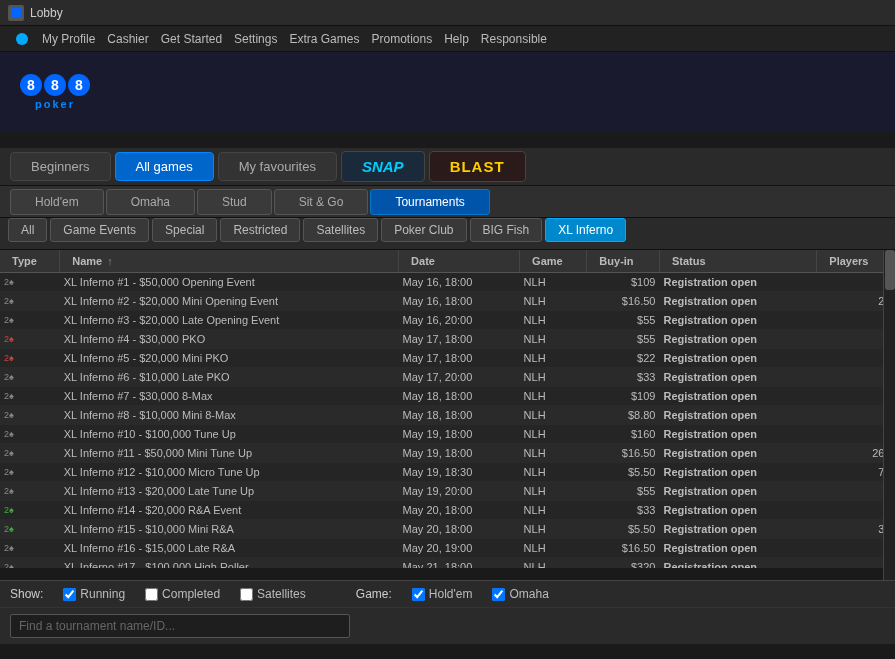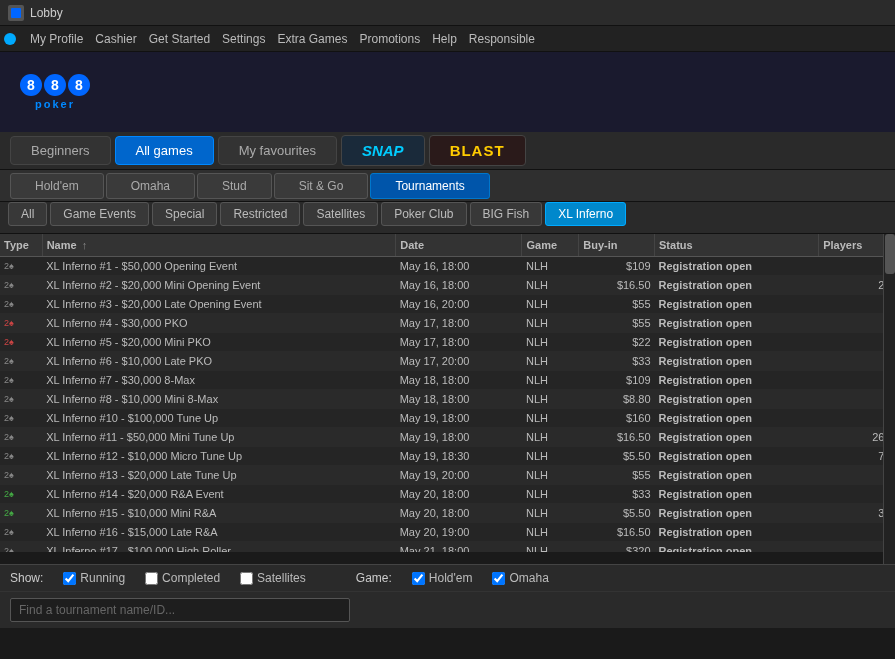--- a/index.html
+++ b/index.html
@@ -4,53 +4,53 @@
   <style>
     * { margin: 0; padding: 0; box-sizing: border-box; }
     body { width: 895px; height: 659px; background: #1a1a1a; font-family: Arial, sans-serif; font-size: 12px; color: #ccc; overflow: hidden; }
 
     
     #title-bar { background: #2b2b2b; height: 26px; display: flex; align-items: center; padding: 0 8px; border-bottom: 1px solid #111; }
     #title-bar .icon { width: 16px; height: 16px; background: #555; border-radius: 2px; margin-right: 6px; display: flex; align-items: center; justify-content: center; }
     #title-bar .title { color: #ccc; font-size: 12px; }
 
     
-    #menu-bar { background: #222; height: 26px; display: flex; align-items: center; padding: 0 4px; border-bottom: 1px solid #111; }
+    #menu-bar { background: #222; height: 26px; display: flex; align-items: center; padding: 0 16px; border-bottom: 1px solid #111; }
     #menu-bar .radio-dot { width: 12px; height: 12px; border-radius: 50%; background: #0af; margin-right: 8px; display: inline-block; }
     #menu-bar a { color: #bbb; text-decoration: none; margin: 0 6px; font-size: 12px; cursor: pointer; }
 
     
     #logo-area { background: #1a1a2e; height: 80px; display: flex; align-items: center; padding: 0 20px; }
     .logo-888 { display: flex; flex-direction: column; align-items: center; }
     .logo-888 .circles { display: flex; gap: 2px; }
     .logo-888 .circle { width: 22px; height: 22px; border-radius: 50%; background: #0066ff; display: flex; align-items: center; justify-content: center; font-weight: bold; color: white; font-size: 14px; }
     .logo-888 .poker-text { color: #0088ff; font-size: 11px; font-weight: bold; letter-spacing: 2px; margin-top: 2px; }
 
     
-    #main-tabs { background: #2a2a2a; height: 38px; display: flex; align-items: center; padding: 8px 10px; gap: 4px; border-bottom: 1px solid #111; }
+    #main-tabs { background: #2a2a2a; height: 38px; display: flex; align-items: center; padding: 8px 10px; gap: 4px; border-bottom: 1px solid #111; margin-top: 16px; }
     .main-tab { padding: 6px 20px; border-radius: 4px; cursor: pointer; font-size: 13px; color: #aaa; background: #333; border: 1px solid #444; }
     .main-tab.active { background: #0066cc; color: white; border-color: #0088ff; }
     .main-tab.snap { color: #00ccff; font-style: italic; font-weight: bold; font-size: 15px; background: #1a2a3a; }
     .main-tab.blast { color: #ffcc00; font-weight: bold; font-size: 15px; background: #2a1a1a; letter-spacing: 1px; }
 
     
     #game-tabs { background: #2f2f2f; height: 32px; display: flex; align-items: center; padding: 0 10px; gap: 2px; border-bottom: 1px solid #111; }
     .game-tab { padding: 5px 24px; cursor: pointer; font-size: 12px; color: #aaa; background: #3a3a3a; border: 1px solid #555; border-radius: 3px; }
     .game-tab.active { background: #0055aa; color: white; border-color: #0077cc; }
 
     
     #filter-tabs { background: #2a2a2a; height: 32px; display: flex; align-items: flex-start; padding: 0 8px; gap: 3px; border-bottom: 1px solid #111; }
     .filter-tab { padding: 4px 12px; cursor: pointer; font-size: 12px; color: #bbb; background: #383838; border: 1px solid #555; border-radius: 3px; }
     .filter-tab.active { background: #0088cc; color: white; border-color: #00aaff; }
 
     
     #table-area { height: 330px; overflow: hidden; position: relative; }
     #tournament-table { width: 100%; border-collapse: collapse; }
     #tournament-table thead tr { background: #333; }
-    #tournament-table thead th { padding: 5px 4px; text-align: left; color: #bbb; font-size: 11px; border-bottom: 1px solid #555; border-right: 1px solid #444; cursor: pointer; white-space: nowrap; }
+    #tournament-table thead th { padding: 5px 12px; text-align: left; color: #bbb; font-size: 11px; border-bottom: 1px solid #555; border-right: 1px solid #444; cursor: pointer; white-space: nowrap; }
     #tournament-table thead th .sort-arrow { color: #888; margin-left: 2px; }
     #tournament-table tbody tr { border-bottom: 1px solid #2a2a2a; }
     #tournament-table tbody tr:nth-child(odd) { background: #252525; }
     #tournament-table tbody tr:nth-child(even) { background: #2a2a2a; }
     #tournament-table td { padding: 3px 4px; font-size: 11px; color: #bbb; white-space: nowrap; overflow: hidden; }
     .status-open { color: #44cc44; font-weight: bold; }
     .players-col { text-align: right; color: #ccc; }
     .buyin-col { text-align: right; color: #ffcc44; }
     .scrollbar { position: absolute; right: 0; top: 0; width: 12px; height: 100%; background: #222; border-left: 1px solid #444; }
     .scrollbar-thumb { width: 10px; background: #555; border-radius: 3px; position: absolute; top: 0; left: 1px; height: 40px; }

